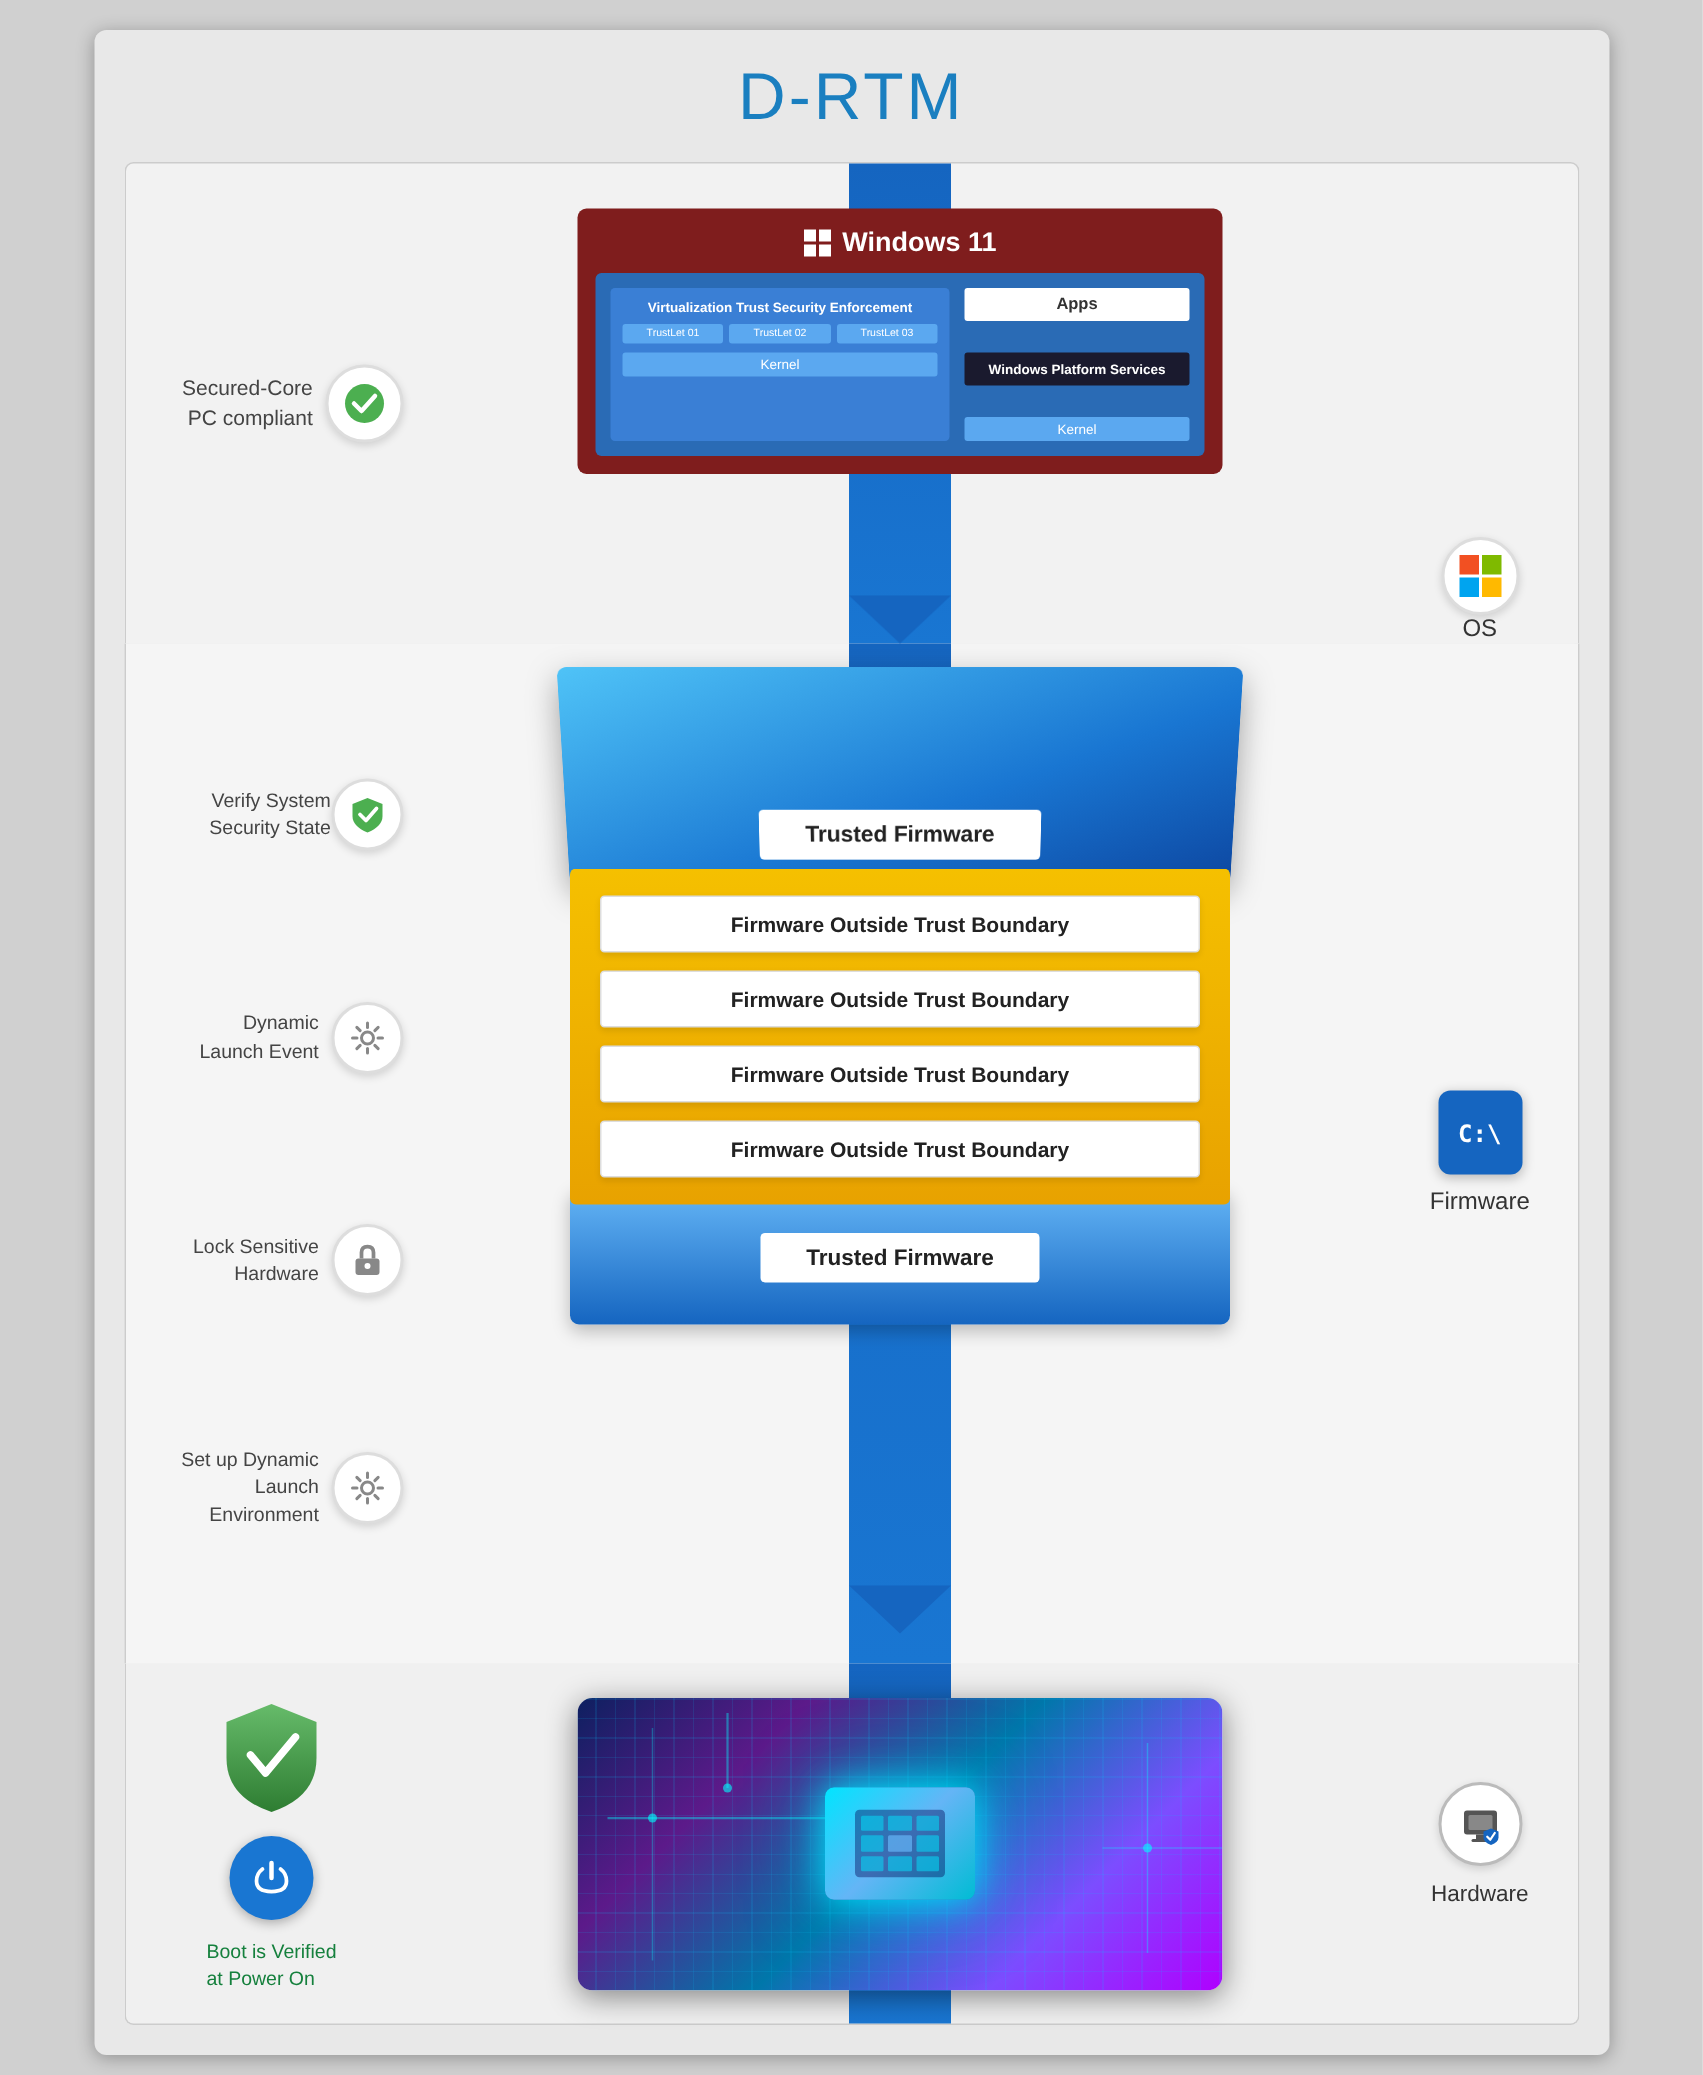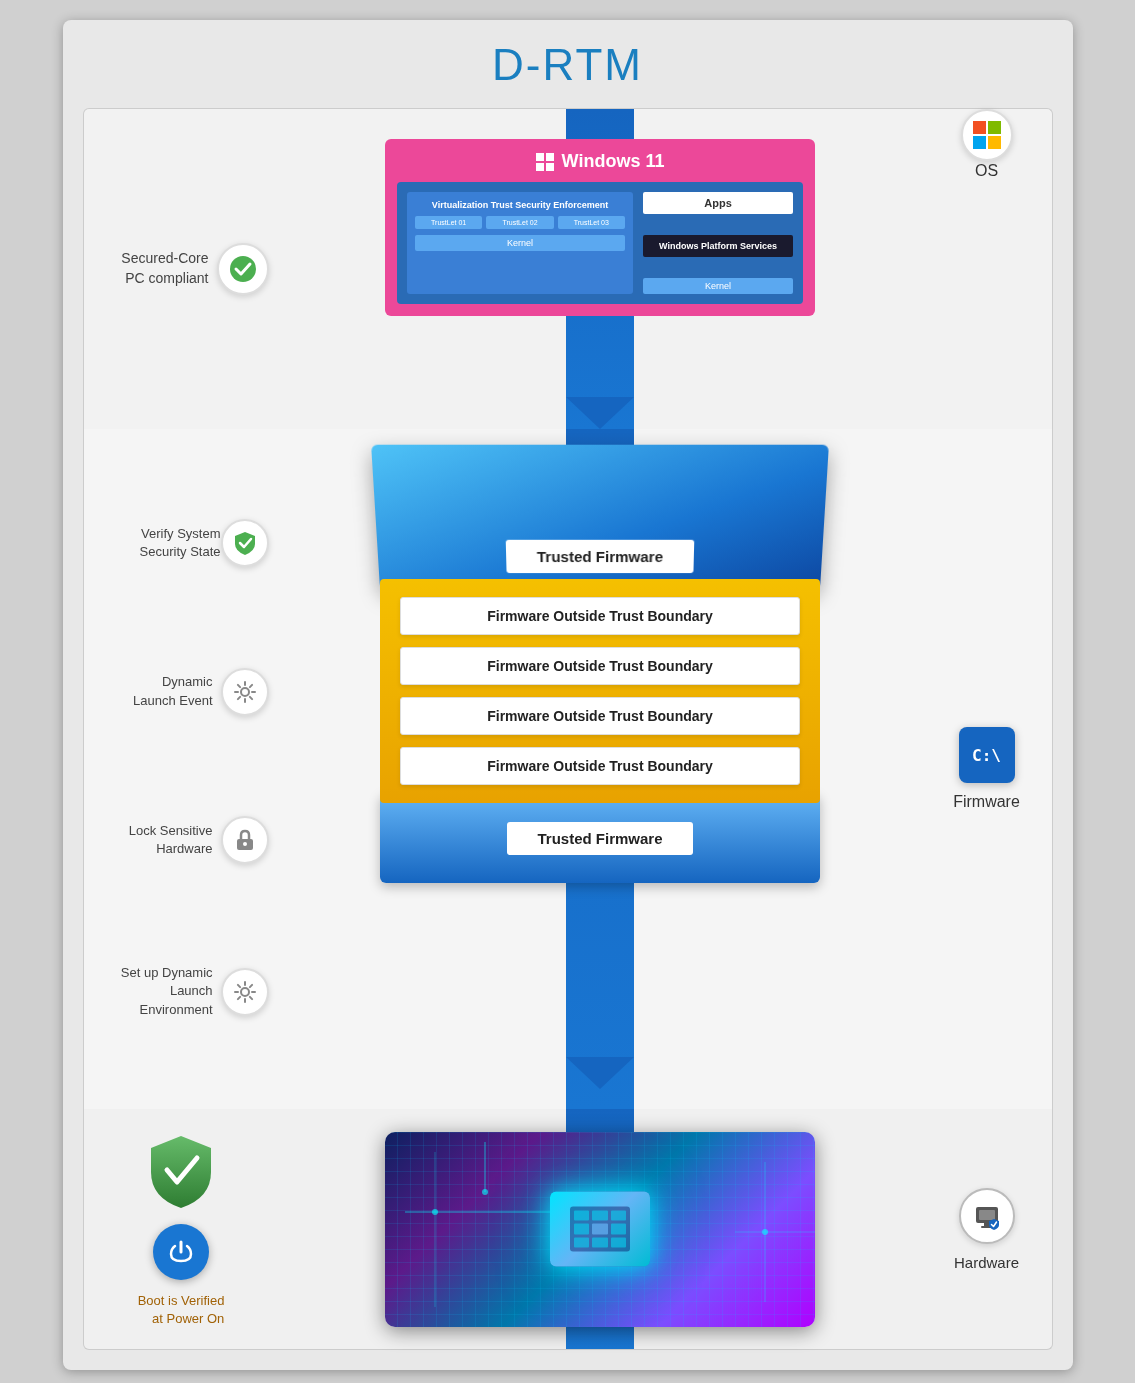--- a/index.html
+++ b/index.html
@@ -52,21 +52,21 @@
               <polyline points="7,14 12,19 21,9" fill="none" stroke="white" stroke-width="3" stroke-linecap="round" stroke-linejoin="round"></polyline>
             </svg>
           </div>
         </div>
       </div>
 
       <div style="flex:1; position:relative; display:flex; flex-direction:column; align-items:center; padding-top:20px; padding-bottom:0;">
 
         <div style="position:absolute;left:50%;transform:translateX(-50%);width:68px;top:0;bottom:0;background:linear-gradient(180deg,#1565c0,#1976d2);z-index:1;"></div>
 
-        <div style="background:#ec4899;border-radius:6px;width:430px;padding:12px;position:relative;z-index:2;margin-top:10px;">
+        <div style="background:#7f1d1d;border-radius:6px;width:430px;padding:12px;position:relative;z-index:2;margin-top:10px;">
 
           <div style="display:flex;align-items:center;gap:8px;justify-content:center;margin-bottom:10px;">
             <div style="display:grid;grid-template-columns:1fr 1fr;gap:2px;width:18px;height:18px;">
               <span style="background:white;display:block;"></span>
               <span style="background:white;display:block;"></span>
               <span style="background:white;display:block;"></span>
               <span style="background:white;display:block;"></span>
             </div>
             <span style="color:white;font-size:18px;font-weight:600;">Windows 11</span>
           </div>
@@ -90,21 +90,21 @@
               </div>
               <div style="background:#5ba8f0;border-radius:2px;padding:3px;text-align:center;font-size:9px;color:white;">Kernel</div>
             </div>
           </div>
 
         </div>
 
         <div style="margin-top:auto;width:0;height:0;border-left:34px solid transparent;border-right:34px solid transparent;border-top:32px solid #1565c0;position:relative;z-index:5;"></div>
       </div>
 
-      <div style="width:130px;flex-shrink:0;display:flex;flex-direction:column;justify-content:flex-start;align-items:center;gap:1px;">
+      <div style="width:130px;flex-shrink:0;display:flex;flex-direction:column;justify-content:flex-end;align-items:center;gap:1px;">
         <div style="width:52px;height:52px;border-radius:50%;background:white;border:2px solid #ddd;display:flex;align-items:center;justify-content:center;box-shadow:0 2px 6px rgba(0,0,0,0.15);">
           <div style="display:grid;grid-template-columns:1fr 1fr;gap:2px;width:28px;height:28px;">
             <span style="background:#f25022;display:block;"></span>
             <span style="background:#7fba00;display:block;"></span>
             <span style="background:#00a4ef;display:block;"></span>
             <span style="background:#ffb900;display:block;"></span>
           </div>
         </div>
         <span style="font-size:16px;color:#333;font-weight:500;">OS</span>
       </div>
@@ -220,21 +220,21 @@
           </defs>
           <polyline points="22,40 32,52 52,28" fill="none" stroke="white" stroke-width="5" stroke-linecap="round" stroke-linejoin="round"></polyline>
         </svg>
 
         <div style="width:56px;height:56px;border-radius:50%;background:#1976d2;display:flex;align-items:center;justify-content:center;box-shadow:0 2px 8px rgba(0,0,0,0.3);">
           <svg width="28" height="28" viewBox="0 0 28 28">
             <path d="M14 4 L14 14" stroke="white" stroke-width="3" stroke-linecap="round"></path>
             <path d="M8 8 Q4 11 4 16 Q4 23 14 23 Q24 23 24 16 Q24 11 20 8" fill="none" stroke="white" stroke-width="2.5" stroke-linecap="round"></path>
           </svg>
         </div>
-        <div style="text-align:right;font-size:13px;color:#a16207;line-height:1.4;">
+        <div style="text-align:left;font-size:13px;color:#15803d;line-height:1.4;">
           <span>Boot is Verified</span><br>
           <span>at Power On</span>
         </div>
       </div>
 
       <div style="flex:1;position:relative;display:flex;flex-direction:column;align-items:center;justify-content:center;padding:20px 0;">
 
         <div style="position:absolute;left:50%;transform:translateX(-50%);width:68px;top:0;bottom:0;background:linear-gradient(180deg,#1565c0,#1976d2);z-index:1;"></div>
 
         <div style="width:430px;height:195px;border-radius:10px;overflow:hidden;position:relative;z-index:2;box-shadow:0 4px 20px rgba(0,0,0,0.45);">

